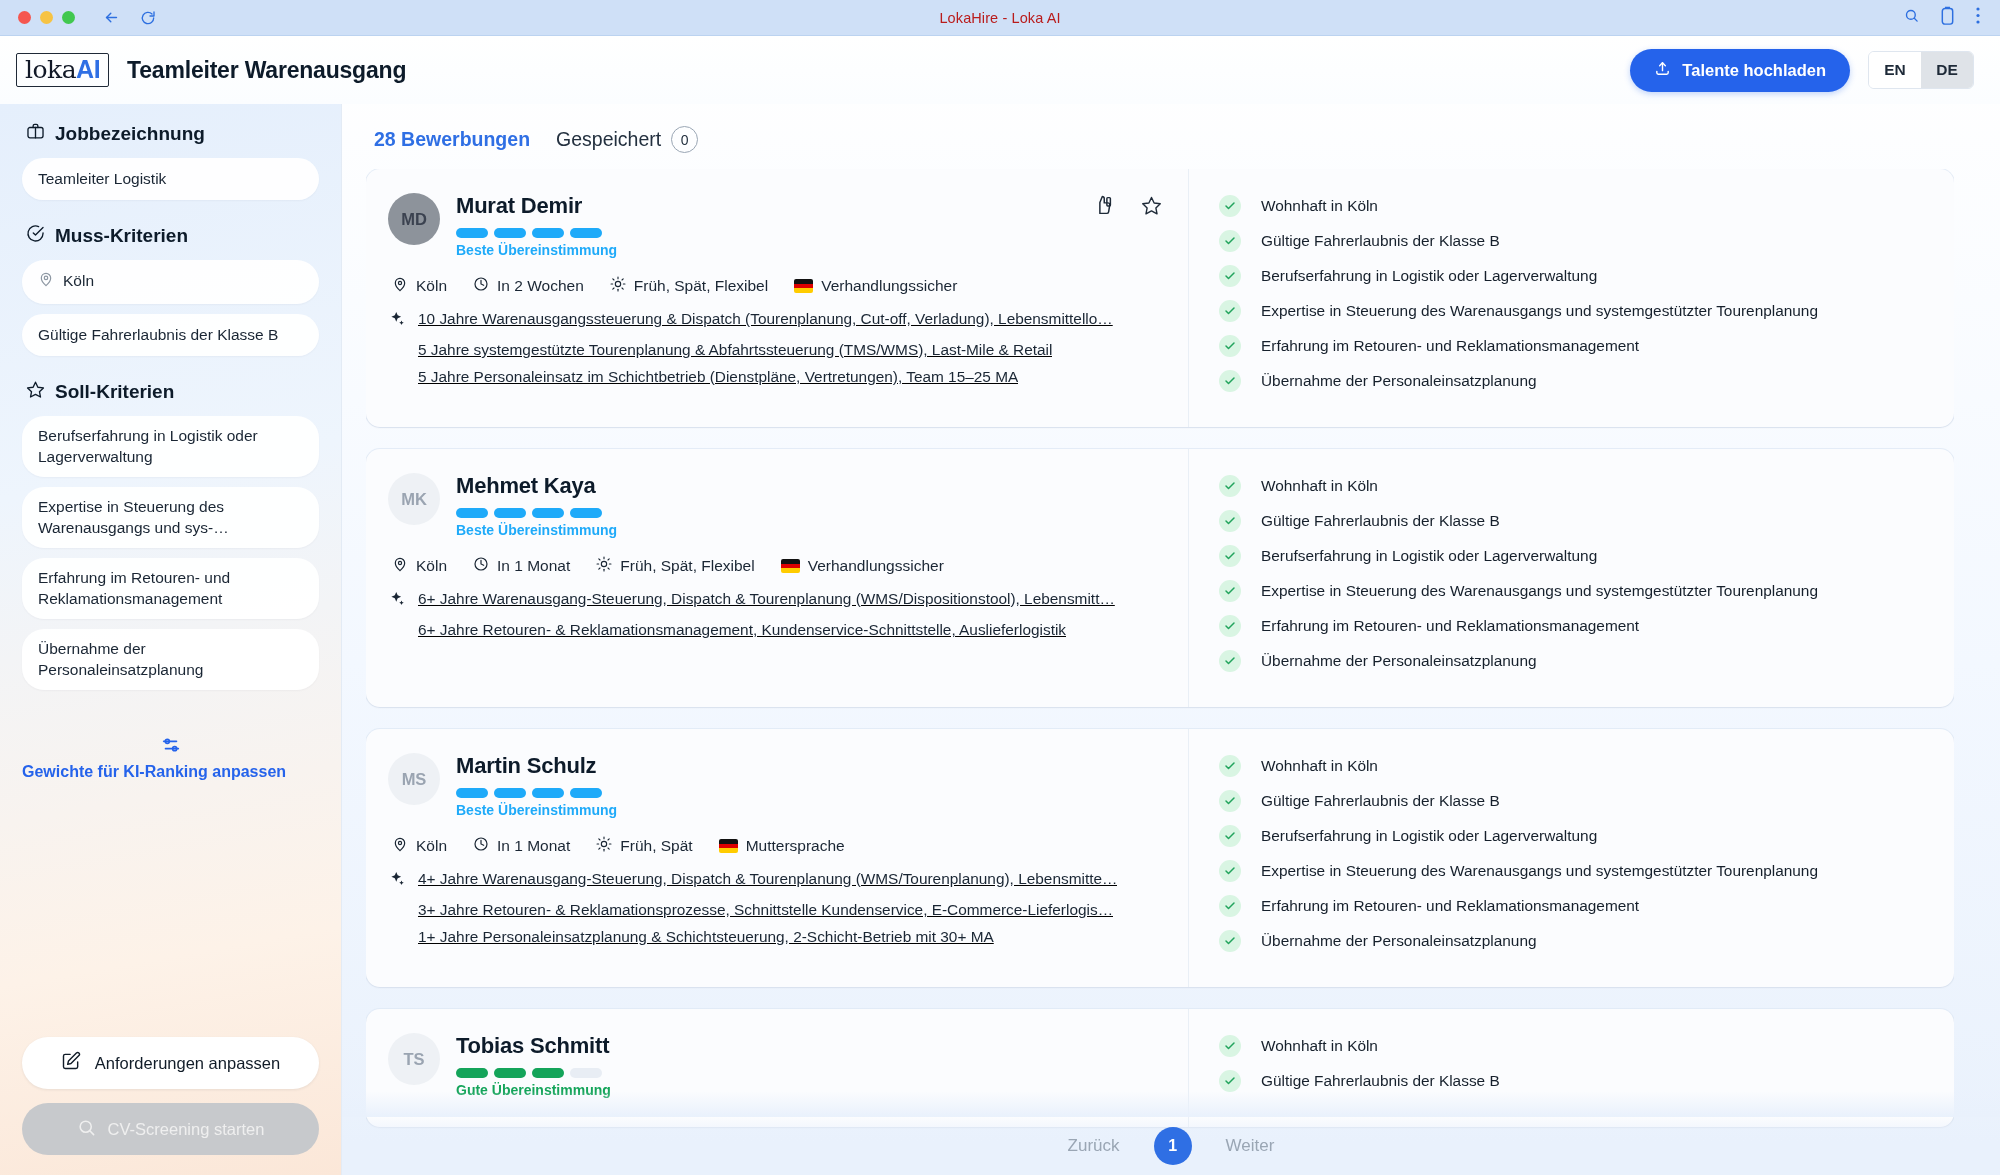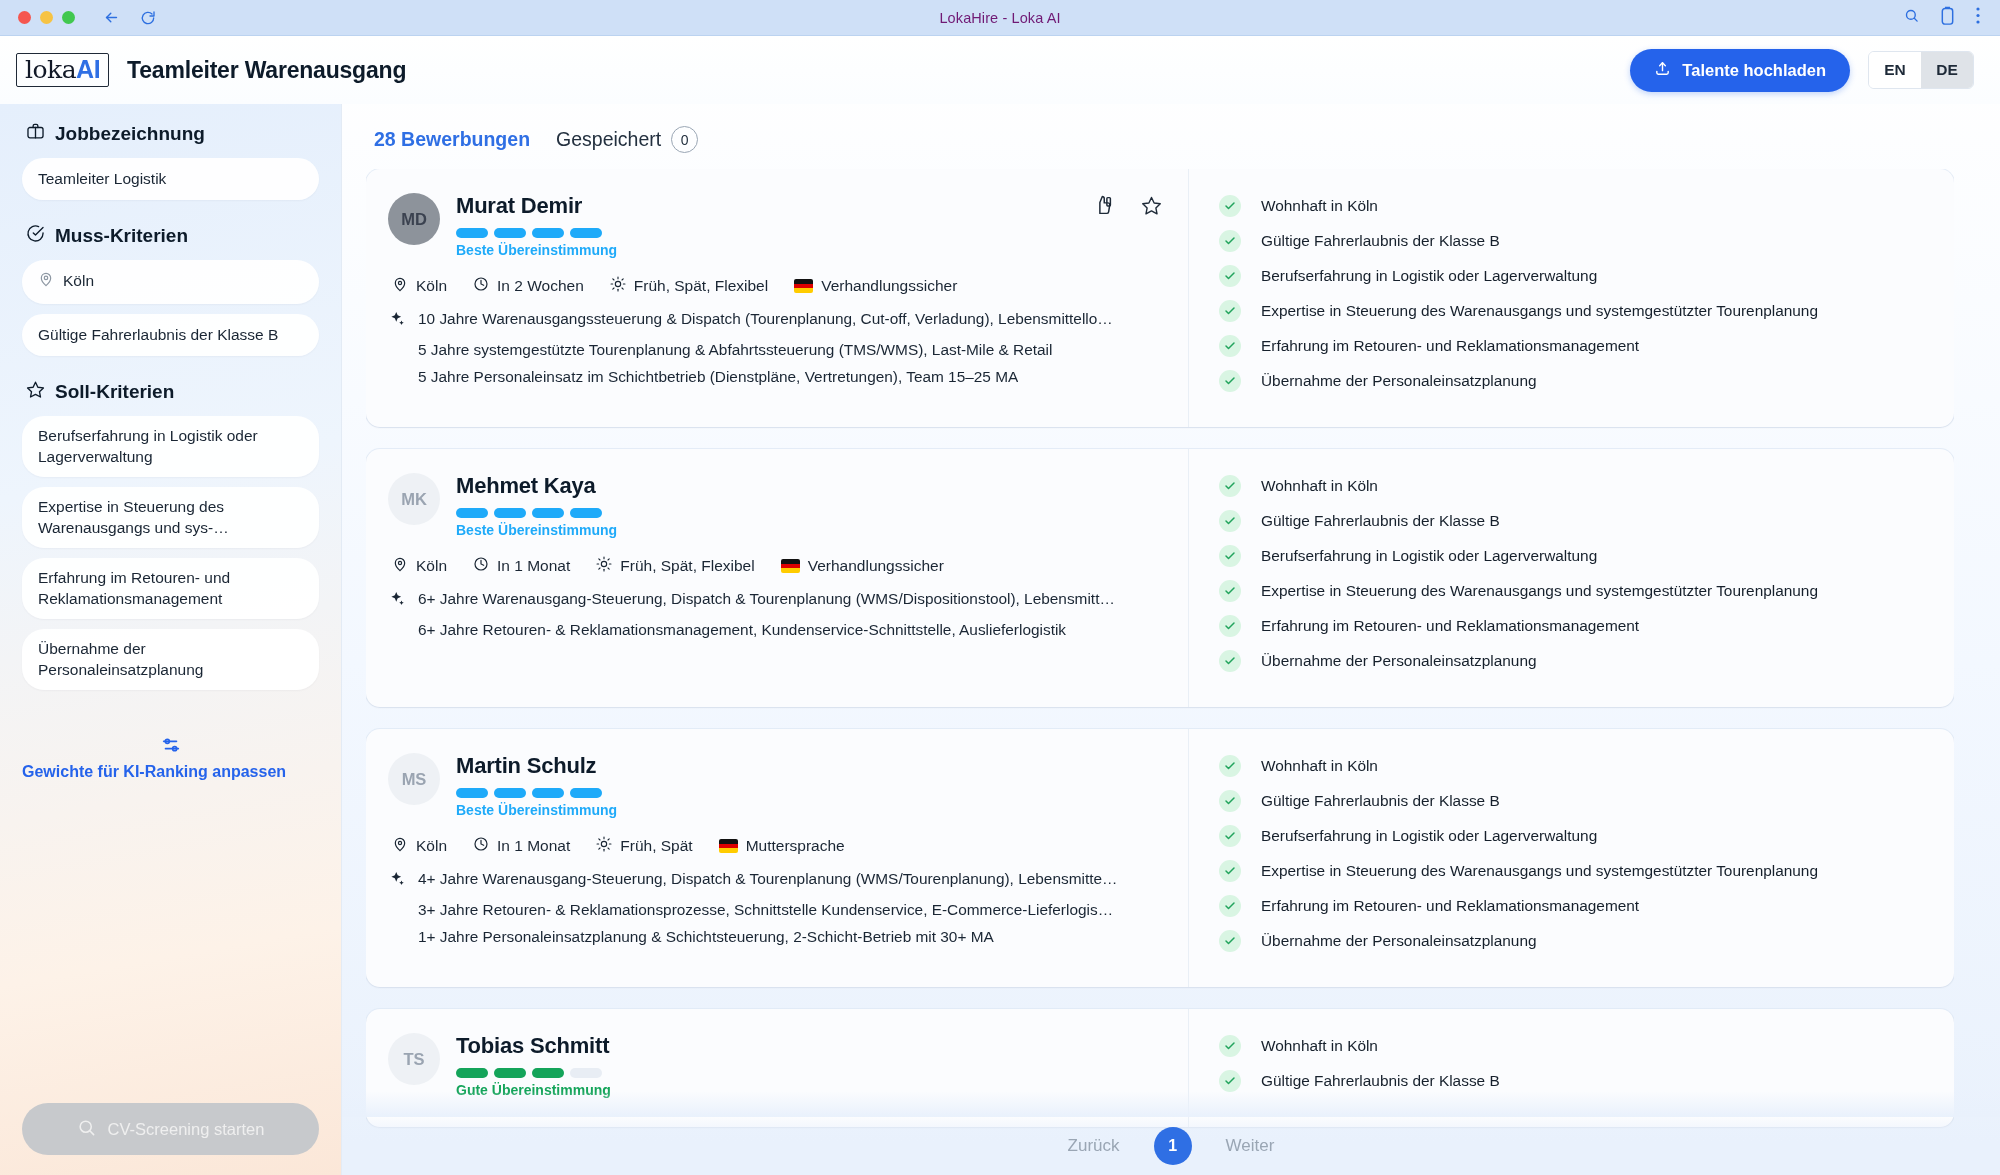--- a/index.html
+++ b/index.html
@@ -20,21 +20,21 @@
   }
   .traffic { display: flex; gap: 9px; padding-left: 18px; align-items: center; }
   .dot { width: 13px; height: 13px; border-radius: 50%; }
   .dot.red { background: #f5564f; }
   .dot.yellow { background: #f6c344; }
   .dot.green { background: #41c84f; }
   .navbtns { display: flex; gap: 20px; margin-left: 28px; align-items: center; color: #2d6fe0; }
   .navbtns svg { display: block; }
   .wintitle {
     position: absolute; left: 0; right: 0; text-align: center;
-    font-size: 14.5px; color: #701a75; letter-spacing: .1px;
+    font-size: 14.5px; color: #b91c1c; letter-spacing: .1px;
     pointer-events: none;
   }
   .winright { margin-left: auto; display: flex; gap: 22px; padding-right: 20px; align-items: center; color: #2d6fe0; }
 
   
   .app { height: calc(1175px - 36px); display: flex; flex-direction: column;
          background: linear-gradient(180deg,#ffffff 0%, #f3f8ff 55%, #e9f1fc 100%); }
 
   .appbar {
     height: 68px; flex: 0 0 68px;
@@ -159,21 +159,21 @@
   .card-actions span { cursor: pointer; display: flex; }
 
   .meta { display: flex; align-items: center; gap: 26px; margin: 18px 0 4px 4px; flex-wrap: nowrap; }
   .meta-item { display: flex; align-items: center; gap: 8px; font-size: 15.5px; color: #1a2634; white-space: nowrap; }
   .flag { width: 19px; height: 14px; border-radius: 2px; overflow: hidden; display: flex; flex-direction: column; }
   .flag i { flex: 1; display: block; }
   .flag i:nth-child(1) { background: #111; }
   .flag i:nth-child(2) { background: #d00; }
   .flag i:nth-child(3) { background: #fc0; }
 
-  .highlights { margin-top: 14px; }
+  .highlights { margin-top: 14px; text-decoration: underline; }
   .hl-row { display: flex; gap: 12px; align-items: flex-start; margin-bottom: 9px; }
   .hl-row .sparkspace { width: 18px; flex: 0 0 18px; }
   .hl-text { font-size: 15.4px; color: #1a2634; white-space: nowrap; overflow: hidden; text-overflow: ellipsis; }
 
   .crit { display: flex; align-items: center; gap: 20px; margin-bottom: 13px; }
   .crit .tick {
     width: 22px; height: 22px; border-radius: 50%; background: #d9f5e3;
     display: flex; align-items: center; justify-content: center; flex: 0 0 22px;
   }
   .crit .ctext { font-size: 15.4px; color: #16202c; }
@@ -336,20 +336,29 @@
               <line x1="4" y1="8" x2="18" y2="8"></line>
               <circle cx="8" cy="8" r="2.2"></circle>
               <line x1="6" y1="16" x2="20" y2="16"></line>
               <circle cx="16" cy="16" r="2.2"></circle>
             </svg>
         </div>
         <div class="wlabel">Gewichte für KI-Ranking anpassen</div>
       </div>
 
       <div class="side-bottom">
+        <button class="btn-adjust">
+          <span>
+            <svg width="20" height="20" viewBox="0 0 24 24" fill="none" stroke="#111c28" stroke-width="1.7" stroke-linecap="round" stroke-linejoin="round">
+                <path d="M20 13v6a2 2 0 0 1-2 2H5a2 2 0 0 1-2-2V6a2 2 0 0 1 2-2h6"></path>
+                <path d="M18.5 2.5a2.1 2.1 0 0 1 3 3L12 15l-4 1 1-4z"></path>
+              </svg>
+          </span>
+          <span>Anforderungen anpassen</span>
+        </button>
         <button class="btn-screening">
           <span>
             <svg width="19" height="19" viewBox="0 0 24 24" fill="none" stroke="#efefef" stroke-width="2" stroke-linecap="round">
                 <circle cx="11" cy="11" r="7"></circle>
                 <line x1="16.5" y1="16.5" x2="21" y2="21"></line>
               </svg>
           </span>
           <span>CV-Screening starten</span>
         </button>
       </div>

